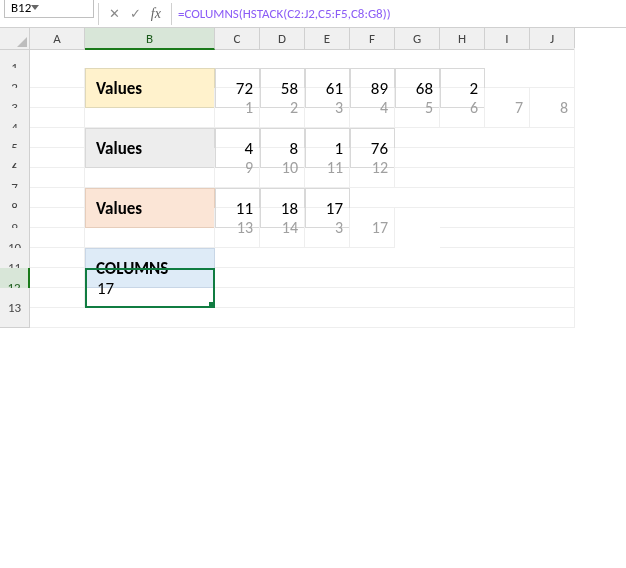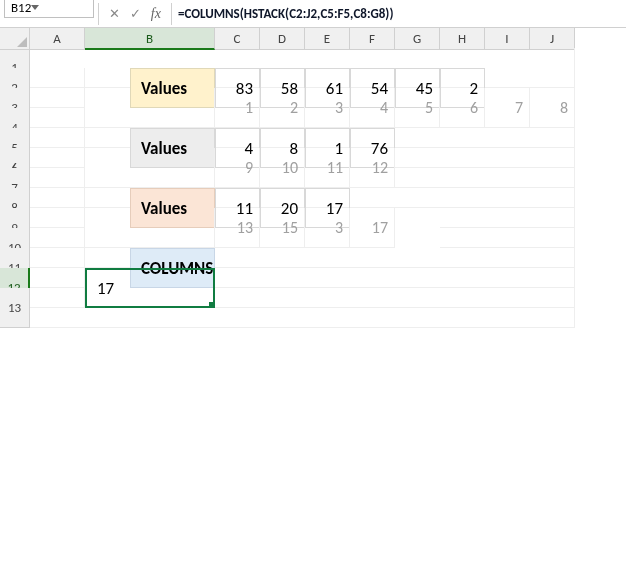--- a/index.html
+++ b/index.html
@@ -50,24 +50,23 @@
   }
   .fx {
     font-style: italic;
     font-family: "Times New Roman", serif;
     color: #666;
     font-size: 14px;
   }
   .formula-input {
     flex: 1;
     padding: 0 6px;
-    color: #0f172a;
+    color: #8b5cf6;
     white-space: nowrap;
     overflow: hidden;
-    font-weight: bold;
   }
   .grid {
     display: grid;
     grid-template-columns: 30px 55px 130px 45px 45px 45px 45px 45px 45px 45px 45px;
     grid-auto-rows: 20px;
   }
   .hdr {
     background: #f0f0f0;
     border-right: 1px solid #d0d0d0;
     border-bottom: 1px solid #d0d0d0;
@@ -104,21 +103,21 @@
     border-right: 1px solid #eee;
     border-bottom: 1px solid #eee;
     display: flex;
     align-items: center;
     padding: 0 6px;
     font-size: 17px;
     overflow: hidden;
     white-space: nowrap;
   }
   .tall { height: 40px; }
-  .bold { font-weight: 700; margin-left: 45px; }
+  .bold { font-weight: 700; }
   .num { justify-content: flex-end; }
   .idx { justify-content: flex-end; color: #a0a0a0; font-size: 16px; }
   .lbl-yellow { background: #fff2cc; border: 1px solid #e0d8b8; }
   .lbl-grey   { background: #ededed; border: 1px solid #d8d8d8; }
   .lbl-orange { background: #fbe5d6; border: 1px solid #e6cdbb; }
   .lbl-blue   { background: #deebf7; border: 1px solid #c8d6e6; }
   .box { border: 1px solid #d8d8d8; }
   .lbl-pad { padding-left: 10px; }
   .selected {
     position: relative;
@@ -182,25 +181,25 @@
   <div class="hdr" style="grid-row:1">H</div>
   <div class="hdr" style="grid-row:1">I</div>
   <div class="hdr" style="grid-row:1">J</div>
 
   <div class="rowhdr tall" style="grid-row:2">1</div>
   <div class="cell tall" style="grid-row:2;grid-column:2/12"></div>
 
   <div class="rowhdr tall" style="grid-row:3">2</div>
   <div class="cell tall" style="grid-row:3"></div>
   <div class="cell tall bold lbl-yellow lbl-pad" style="grid-row:3">Values</div>
-  <div class="cell tall num box" style="grid-row:3">83</div>
+  <div class="cell tall num box" style="grid-row:3">72</div>
   <div class="cell tall num box" style="grid-row:3">58</div>
   <div class="cell tall num box" style="grid-row:3">61</div>
-  <div class="cell tall num box" style="grid-row:3">54</div>
-  <div class="cell tall num box" style="grid-row:3">45</div>
+  <div class="cell tall num box" style="grid-row:3">89</div>
+  <div class="cell tall num box" style="grid-row:3">68</div>
   <div class="cell tall num box" style="grid-row:3">2</div>
 
   <div class="rowhdr tall" style="grid-row:4">3</div>
   <div class="cell tall" style="grid-row:4"></div>
   <div class="cell tall" style="grid-row:4"></div>
   <div class="cell tall idx" style="grid-row:4">1</div>
   <div class="cell tall idx" style="grid-row:4">2</div>
   <div class="cell tall idx" style="grid-row:4">3</div>
   <div class="cell tall idx" style="grid-row:4">4</div>
   <div class="cell tall idx" style="grid-row:4">5</div>
@@ -229,29 +228,29 @@
   <div class="cell tall idx" style="grid-row:7">12</div>
   <div class="cell tall" style="grid-row:7;grid-column:8/12"></div>
 
   <div class="rowhdr tall" style="grid-row:8">7</div>
   <div class="cell tall" style="grid-row:8;grid-column:2/12"></div>
 
   <div class="rowhdr tall" style="grid-row:9">8</div>
   <div class="cell tall" style="grid-row:9"></div>
   <div class="cell tall bold lbl-orange lbl-pad" style="grid-row:9">Values</div>
   <div class="cell tall num box" style="grid-row:9">11</div>
-  <div class="cell tall num box" style="grid-row:9">20</div>
+  <div class="cell tall num box" style="grid-row:9">18</div>
   <div class="cell tall num box" style="grid-row:9">17</div>
   <div class="cell tall" style="grid-row:9;grid-column:9/12"></div>
 
   <div class="rowhdr tall" style="grid-row:10">9</div>
   <div class="cell tall" style="grid-row:10"></div>
   <div class="cell tall" style="grid-row:10"></div>
   <div class="cell tall idx" style="grid-row:10">13</div>
-  <div class="cell tall idx" style="grid-row:10">15</div>
+  <div class="cell tall idx" style="grid-row:10">14</div>
   <div class="cell tall idx" style="grid-row:10">3</div>
   <div class="cell tall idx" style="grid-row:10">17</div>
   <div class="cell tall" style="grid-row:10;grid-column:9/12"></div>
 
   <div class="rowhdr tall" style="grid-row:11">10</div>
   <div class="cell tall" style="grid-row:11;grid-column:2/12"></div>
 
   <div class="rowhdr tall" style="grid-row:12">11</div>
   <div class="cell tall" style="grid-row:12"></div>
   <div class="cell tall bold lbl-blue lbl-pad" style="grid-row:12">COLUMNS</div>

